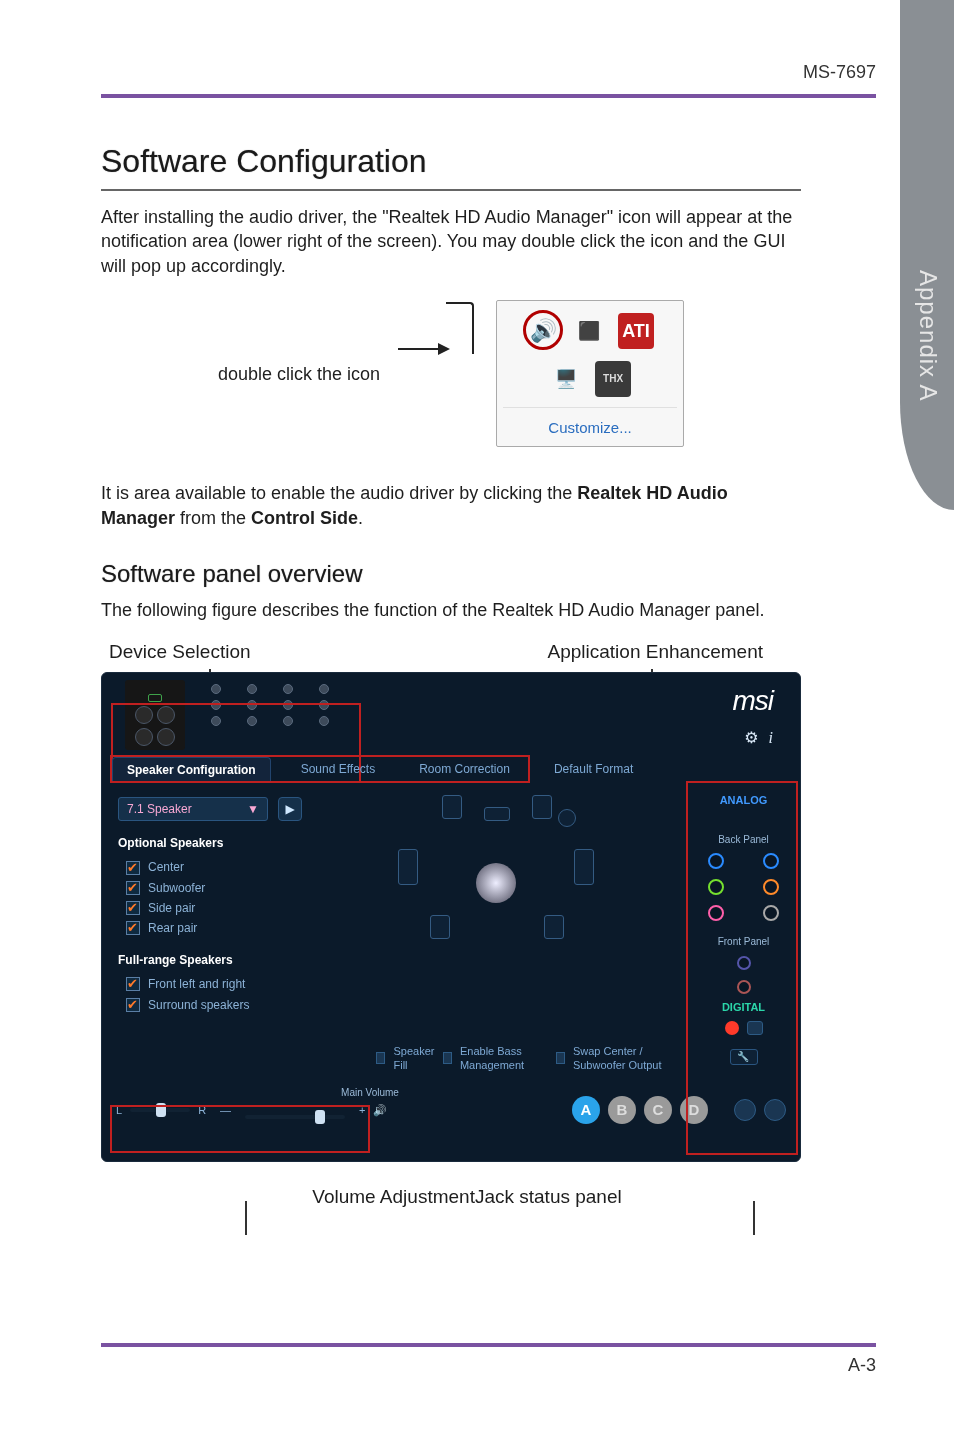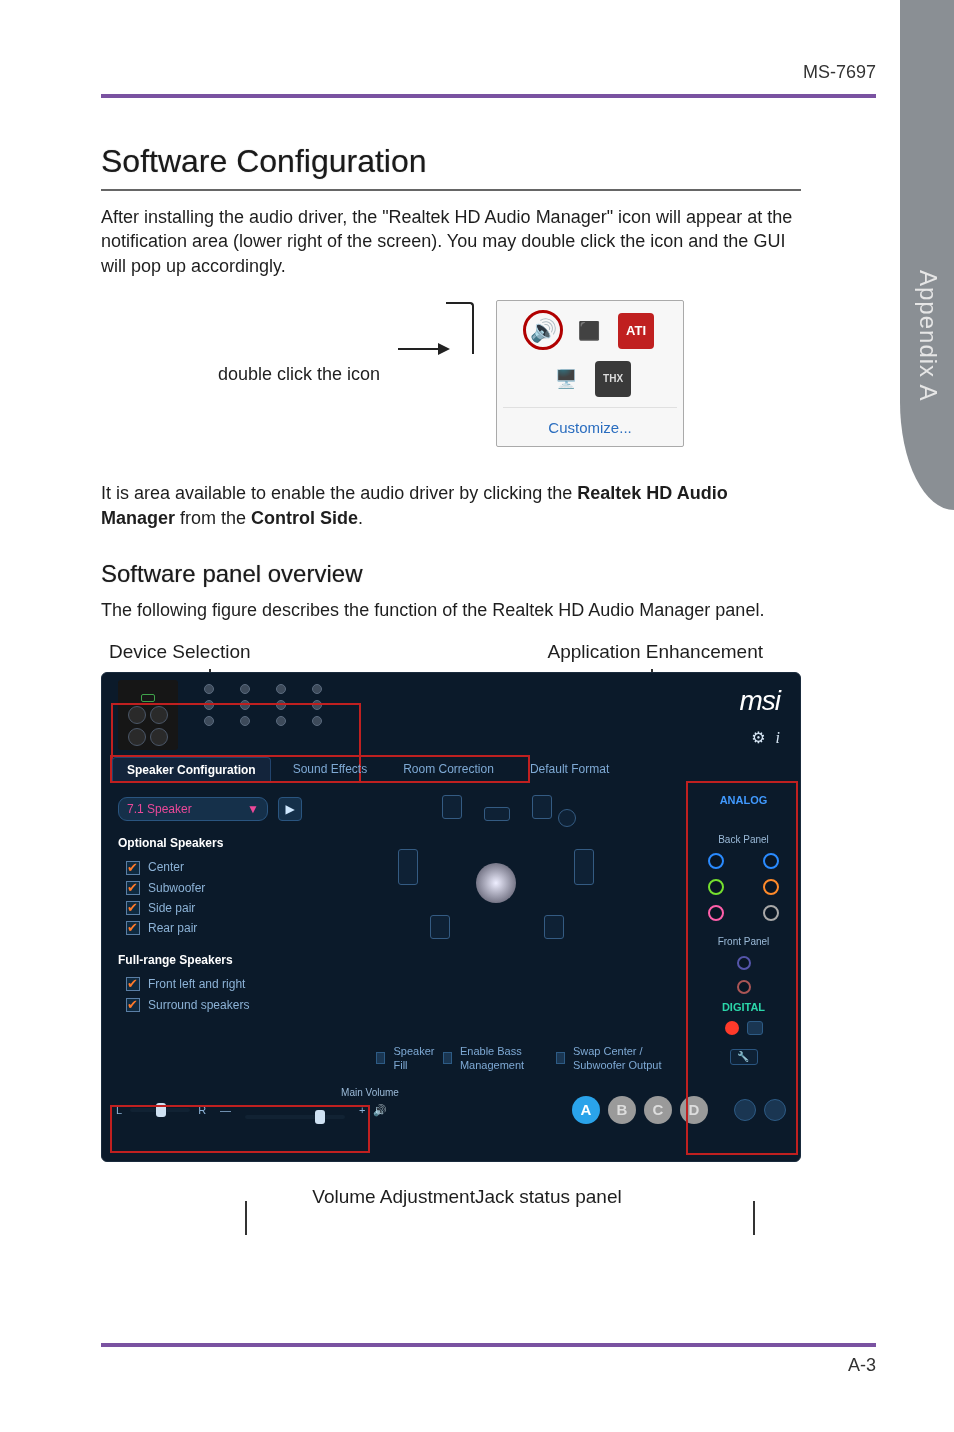--- a/index.html
+++ b/index.html
@@ -74,37 +74,37 @@
   }
   .app-title {
     height: 26px; background: #e9eff5; color: #2b2b2b; display: flex; align-items: center;
     padding: 0 8px; font-size: 13px; justify-content: space-between;
   }
   .title-controls span {
     display: inline-block; width: 26px; height: 16px; background: #cfd7df; border: 1px solid #b5bcc5;
     margin-left: 2px; border-radius: 2px; text-align: center; line-height: 14px; font-size: 11px;
   }
   .title-controls .close { background: #c03030; color: #fff; border-color: #902020; }
-  .app-top { height: 84px; display: flex; align-items: center; padding: 6px 16px; gap: 12px; }
+  .app-top { height: 84px; display: flex; align-items: center; padding: 6px 23px; gap: 12px; }
   .spk-cab { width: 60px; height: 70px; background: #161616; border-radius: 3px; display:flex; flex-direction:column; align-items:center; justify-content:flex-end; gap:4px; padding:4px; }
   .spk-circle { width:18px; height:18px; border-radius:50%; background:#2a2a2a; border:1px solid #4b5768;}
   .block-art { flex: 0 0 1; display:flex; gap:26px; padding-left:14px; }
   .jack-col { width:10px; height:62px; position:relative; display:flex; flex-direction:column; gap:6px; align-items:center; }
   .jack-pin { width:10px; height:10px; border-radius:50%; background:#3d4a5a; border:1px solid #5a6a7e;}
   .msi-brand { margin-left:auto; display:flex; flex-direction:column; align-items:flex-end; gap:8px; padding-right:4px;}
   .msi-logo { font-family: Arial Black, Arial, sans-serif; font-size:28px; font-style:italic; color:#fff; letter-spacing:-1px;}
   .brand-icons { display:flex; gap:10px; color:#d8e7f6; font-size:16px;}
 
-  .tabs { display:flex; gap:8px; padding: 0 10px; }
+  .tabs { display:flex; gap:16px; padding: 0 10px; }
   .tab { height:26px; padding:4px 14px 0 14px; font-size:12px; color:#7ea9d4; }
   .tab.active { color:#fff; background:#13243b; border:1px solid #22446d; border-bottom:none; border-top-left-radius:4px; border-top-right-radius:4px; font-weight:bold;}
 
   .app-body { display:flex; height: 300px; }
   .left-col { width: 260px; padding: 14px 16px; }
-  .speaker-select { width:150px; height:24px; background:#15304a; border:1px solid #2a5580; border-radius:9px; display:flex; align-items:center; justify-content:space-between; padding:0 8px; color:#ec4899;}
+  .speaker-select { width:150px; height:24px; background:#15304a; border:1px solid #2a5580; border-radius:3px; display:flex; align-items:center; justify-content:space-between; padding:0 8px; color:#f9a8d4;}
   .play-btn { width:24px; height:24px; border-radius:4px; background:#15304a; border:1px solid #2a5580; display:inline-flex; align-items:center; justify-content:center; color:#cfe8ff; margin-left:10px;}
   .opt-title { font-weight:bold; color:#fff; font-size:12px; margin:14px 0 6px 0;}
   .opt-item { display:flex; align-items:center; gap:8px; color:#8cb2d6; padding:2px 0 2px 8px; font-size:12px;}
   .chk { width:14px; height:14px; border:1px solid #5a7ea5; background:#0f2a40; position:relative;}
   .chk.on::after { content:"✔"; position:absolute; top:-3px; left:0; color:#ff7a2a; font-size:13px;}
   .mid-col { flex:1; position:relative; }
   .spk-layout { position:absolute; left:10px; top:6px; right:10px; bottom:60px; }
   .mini-spk { position:absolute; width:20px; height:24px; background:#0e2135; border:1px solid #345b82; border-radius:3px;}
   .toggle-row { position:absolute; bottom:10px; left:14px; display:flex; gap:6px; color:#7ea9d4; font-size:11px;}
   .toggle-row div { display:flex; align-items:center; gap:8px;}
@@ -161,21 +161,21 @@
         <div class="arrow-elbow" style="position:absolute; top:4px; left:50px;"></div>
       </div>
       <div class="tray-wrap">
         <div class="tray">
           <div class="tray-row">
             <div class="tray-icon" style="color:#ff7a2a; position:relative;">
               <span style="font-size:22px;">🔊</span>
               <span class="tray-ring" style="width:40px;height:40px;top:-3px;left:-3px;"></span>
             </div>
             <div class="tray-icon" style="color:#2aa64a;">⬛</div>
-            <div class="tray-icon" style="background:#c02020;color:#fff;font-weight:bold;font-size:13px;">ATI</div>
+            <div class="tray-icon" style="background:#c02020;color:#fff;font-weight:bold;font-size:18px;">ATI</div>
           </div>
           <div class="tray-row">
             <div class="tray-icon" style="color:#2866c4;">🖥️</div>
             <div class="tray-icon" style="background:#3a3a3a;color:#ddd;font-size:10px;font-weight:bold;">THX</div>
           </div>
           <div class="tray-divider"></div>
           <div class="customize">Customize...</div>
         </div>
       </div>
     </div>

